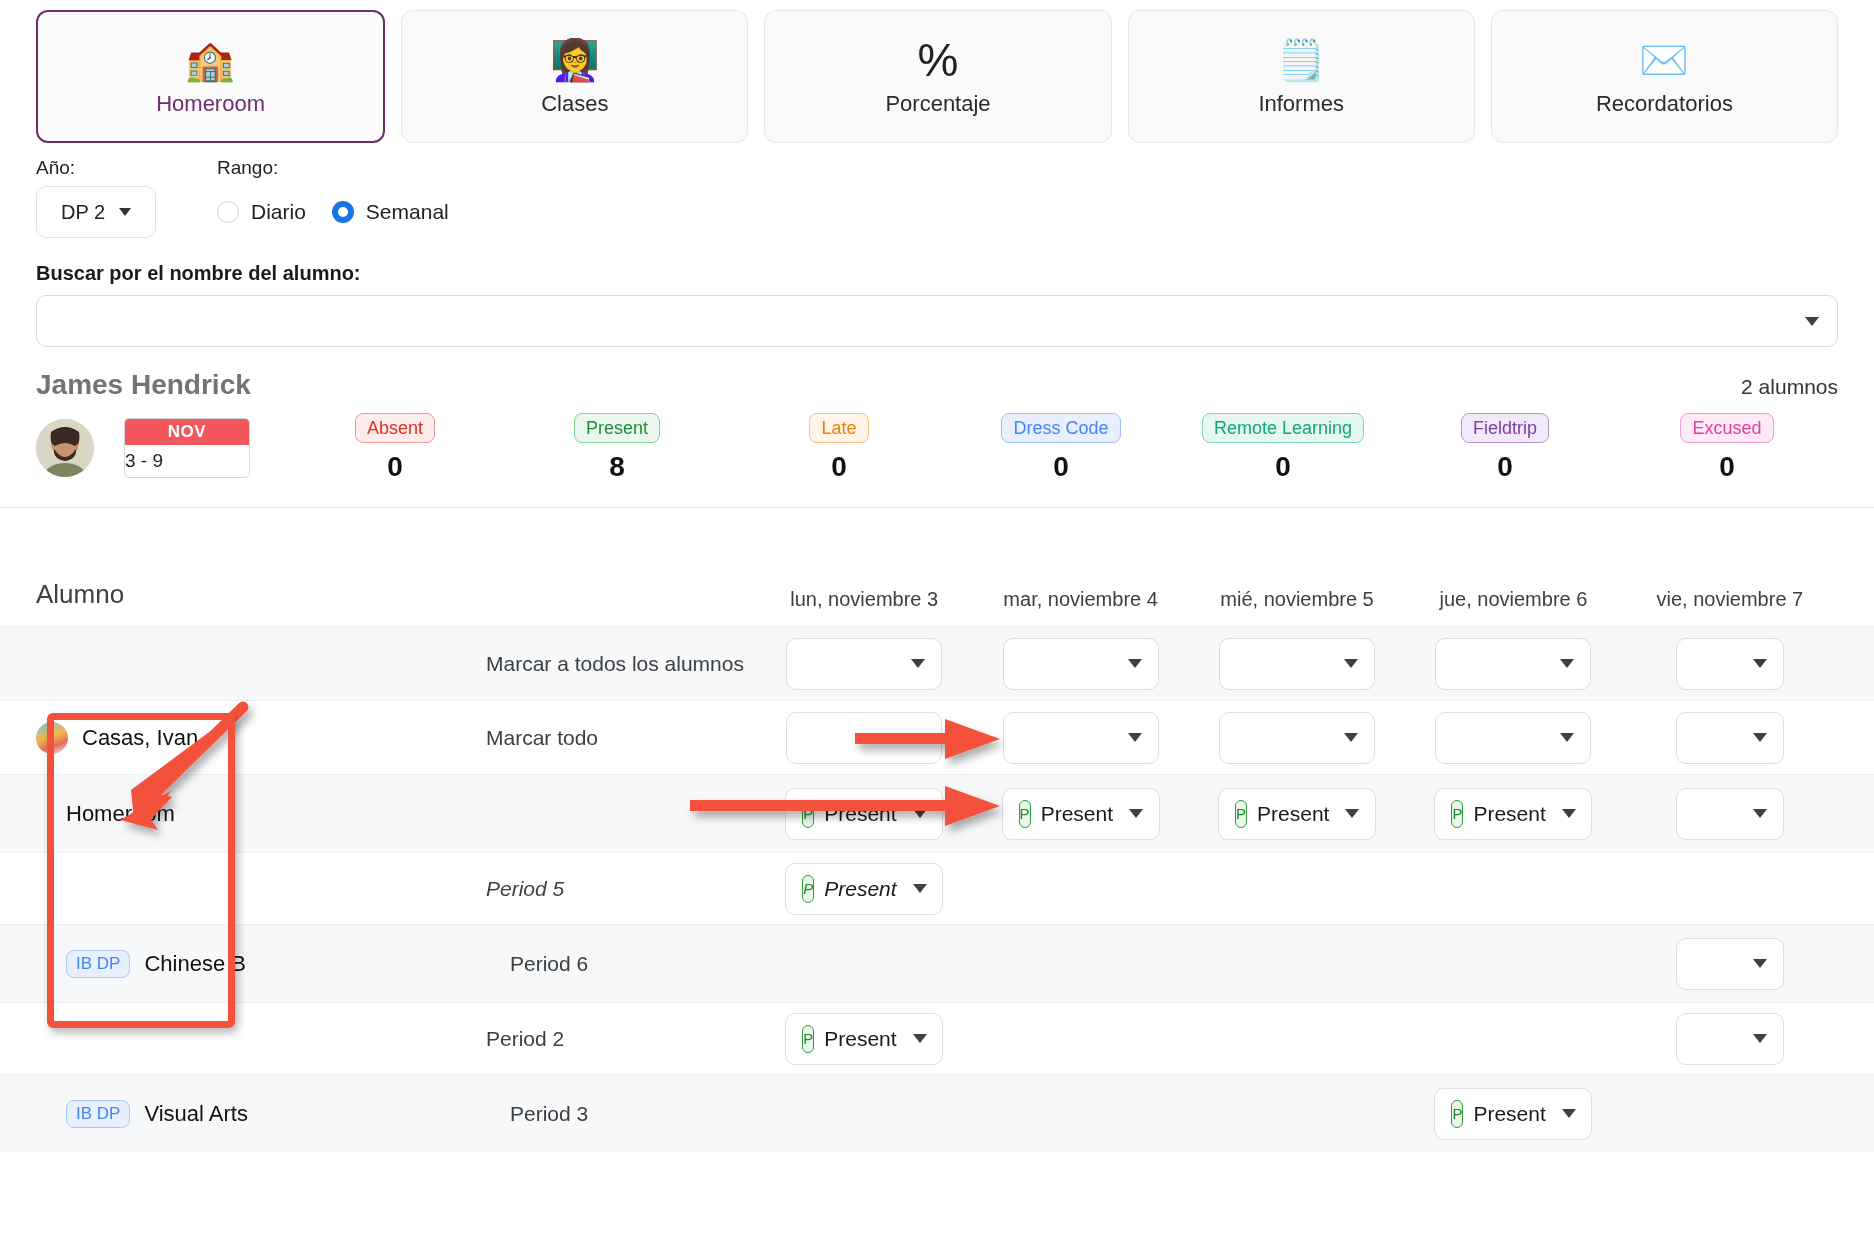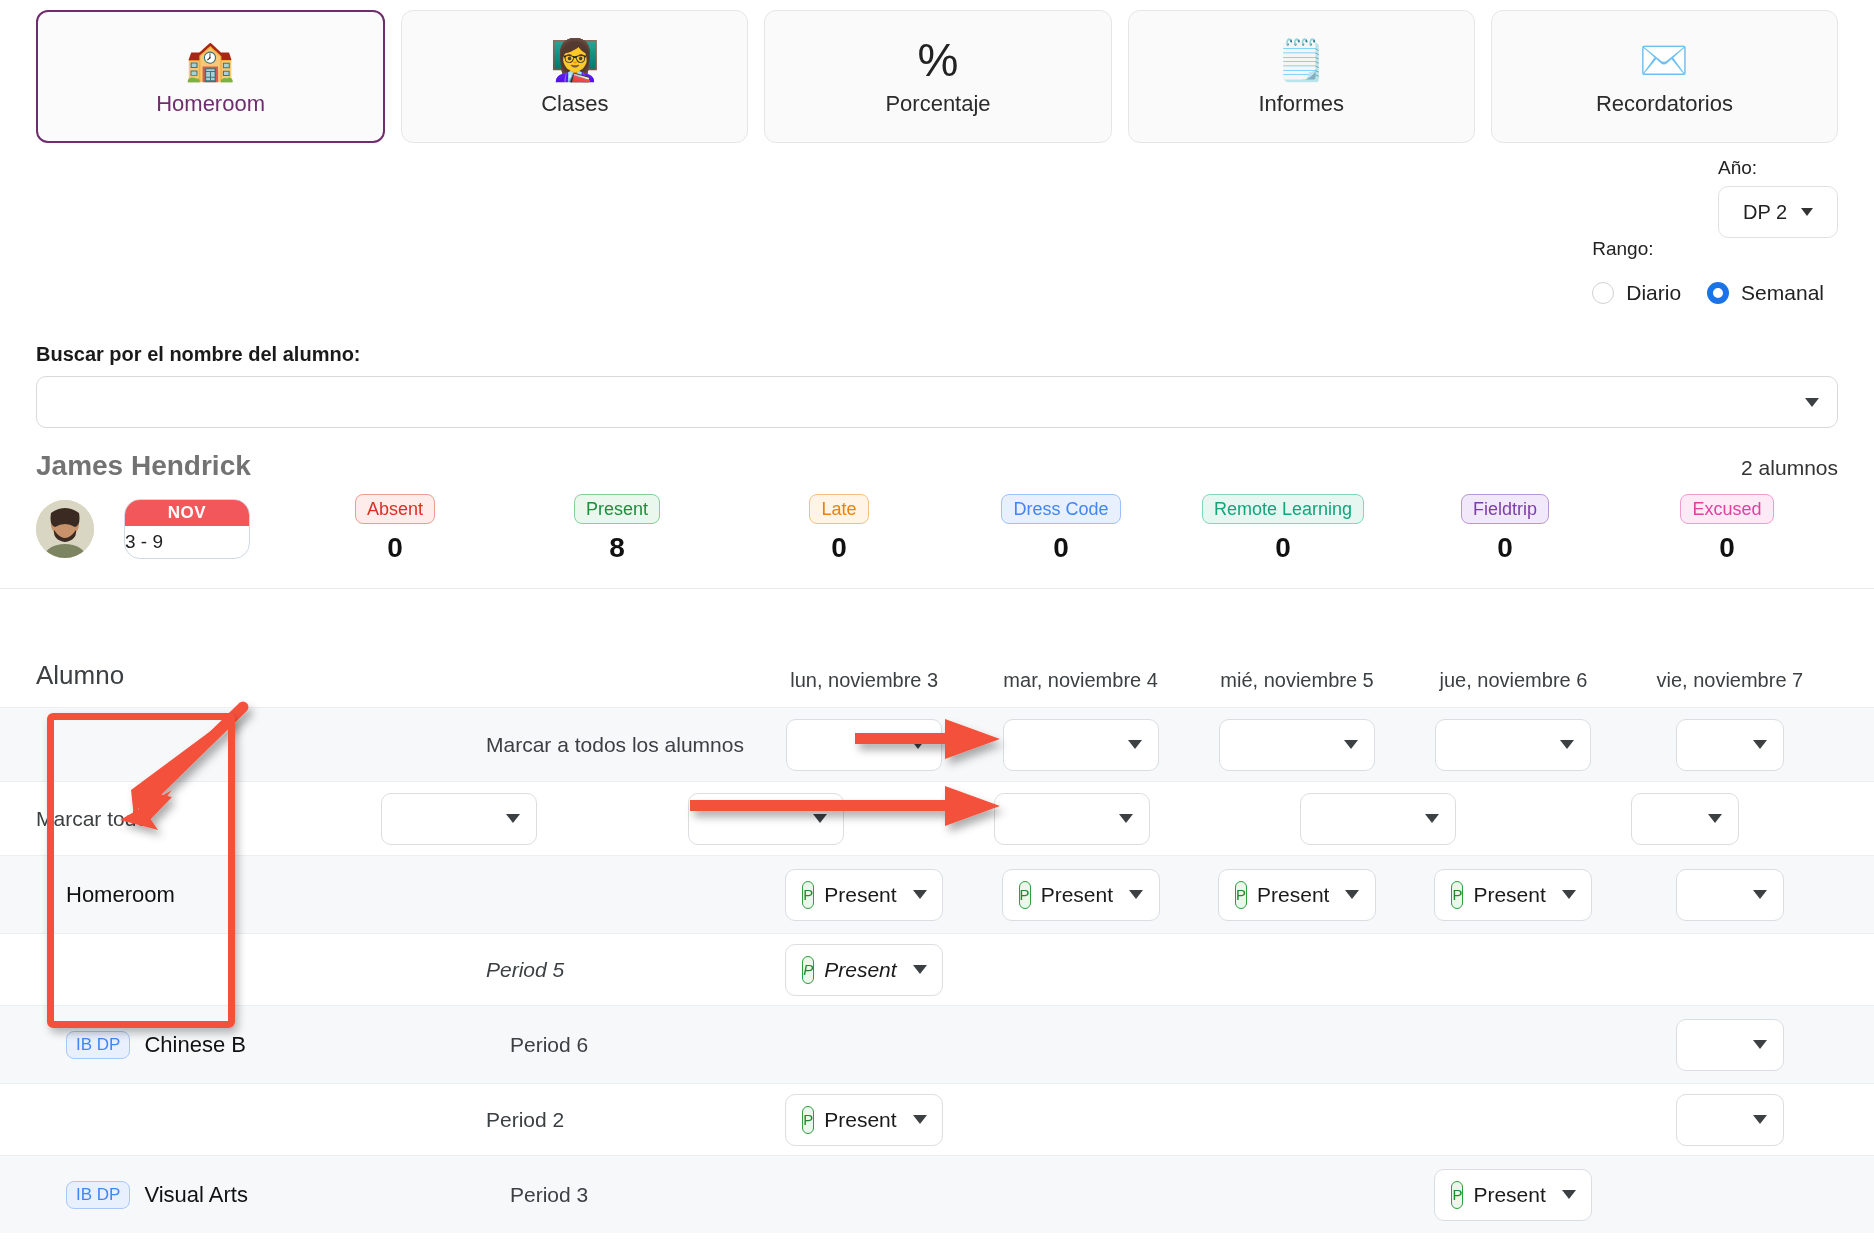--- a/index.html
+++ b/index.html
@@ -26,21 +26,21 @@
     gap:8px;
     cursor:pointer;
   }
   .tab.active { border:2px solid #6e2e6e; background:#fcfbfc; }
   .tab .ticon { font-size:40px; line-height:42px; height:46px; display:flex; align-items:center;}
   .tab .tlabel { font-size:22px; color:#2b2b2b; }
   .tab.active .tlabel { color:#6e2e6e; }
 
   
   .controls { padding:6px 36px 0 36px; }
-  .ctlrow { display:flex; align-items:flex-end; gap:0;flex-direction:column; }
+  .ctlrow { display:flex; align-items:flex-end; gap:0; }
   .fieldgrp { display:flex; flex-direction:column; }
   .flabel { font-size:19px; color:#222; margin-bottom:7px; font-weight:400;}
   .yearsel {
     width:120px; height:52px; border:1px solid #dfe1e5; border-radius:10px;
     background:#fff; display:flex; align-items:center; justify-content:center;
     gap:14px; font-size:20px; cursor:pointer;
   }
   .caret-sm { width:0;height:0;border-left:6px solid transparent;border-right:6px solid transparent;border-top:8px solid #333; }
   .caret-md { width:0;height:0;border-left:7px solid transparent;border-right:7px solid transparent;border-top:9px solid #3c4043; }
   .datewrap { display:flex; align-items:center; gap:10px; }
@@ -60,21 +60,21 @@
   .searchbox { height:52px; border:1px solid #d8dade; border-radius:10px; background:#fff;
                display:flex; align-items:center; justify-content:flex-end; padding-right:18px; }
 
   
   .summary { padding:0 36px; }
   .sumhead { display:flex; justify-content:space-between; align-items:baseline; margin-top:22px;}
   .tname { font-size:28px; font-weight:bold; color:#737373; }
   .scount { font-size:21px; color:#333; }
   .statsrow { display:flex; align-items:center; margin-top:12px; }
   .avatar { width:58px;height:58px;border-radius:50%;overflow:hidden;flex:0 0 58px;background:#d6d2bf;position:relative;}
-  .calchip { width:126px; margin-left:30px; border:1px solid #cfd9e6; border-radius:16px; overflow:hidden; background:#fff;}
+  .calchip { width:126px; margin-left:30px; border:1px solid #cfd9e6; border-radius:5px; overflow:hidden; background:#fff;}
   .calchip .m { background:#f2585b; color:#fff; font-size:17px; text-align:center; padding:3px 0; font-weight:bold; letter-spacing:.5px;}
   .calchip .d { font-size:19px; text-align:left; padding:5px 0; color:#222;}
   .stats { display:flex; flex:1; margin-left:34px; }
   .stat { flex:1 1 0; display:flex; flex-direction:column; align-items:center; }
   .pill { border:1.5px solid; border-radius:8px; padding:3px 11px; font-size:18px; line-height:22px;}
   .statnum { font-size:28px; font-weight:bold; color:#111; margin-top:8px; }
 
   
   .tablewrap { margin-top:24px; border-top:1px solid #e9eaec; }
   .thead { display:flex; align-items:flex-end; height:118px; padding:0 36px 12px 36px; }
@@ -252,20 +252,24 @@
         </div>
       </div>
     <div class="c-day">
         <div class="sel" style="width:108px;">
           <span class="caret-md"></span>
         </div>
       </div>
   </div>
 
   <div class="trow" style="min-height:74px;">
+    <div class="c-alumno">
+      <span class="savatar"></span>
+      <span>Casas, Ivan</span>
+    </div>
     <div class="c-mid">Marcar todo</div>
     <div class="c-day">
         <div class="sel">
           <span class="caret-md"></span>
         </div>
       </div>
     <div class="c-day">
         <div class="sel">
           <span class="caret-md"></span>
         </div>

